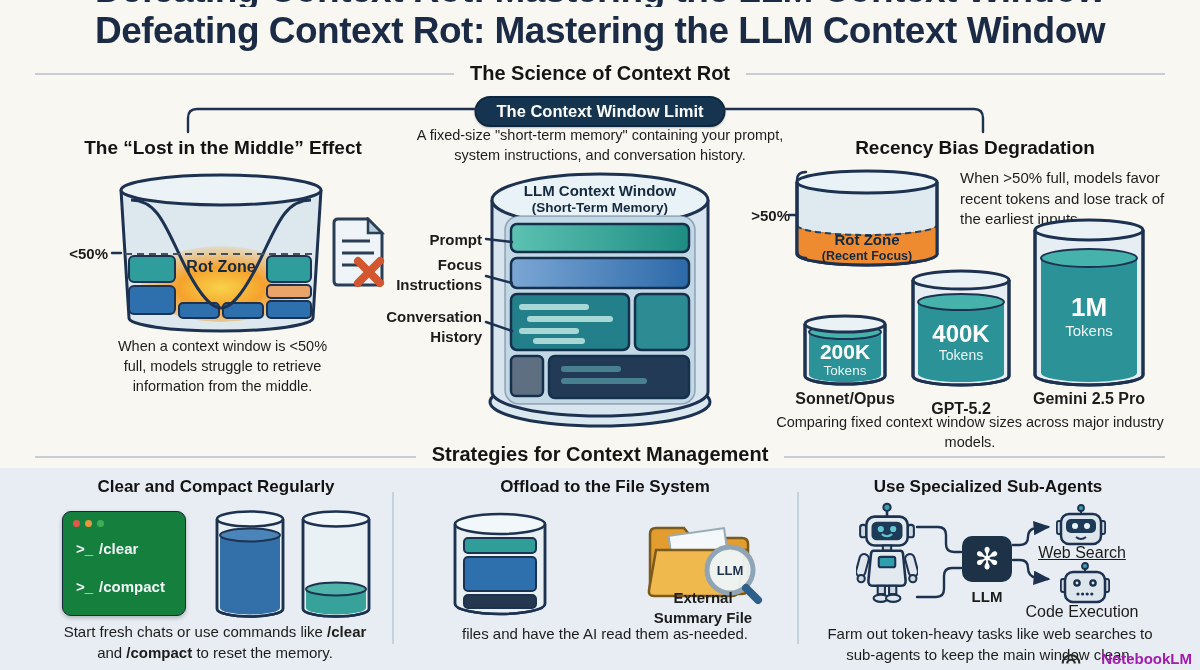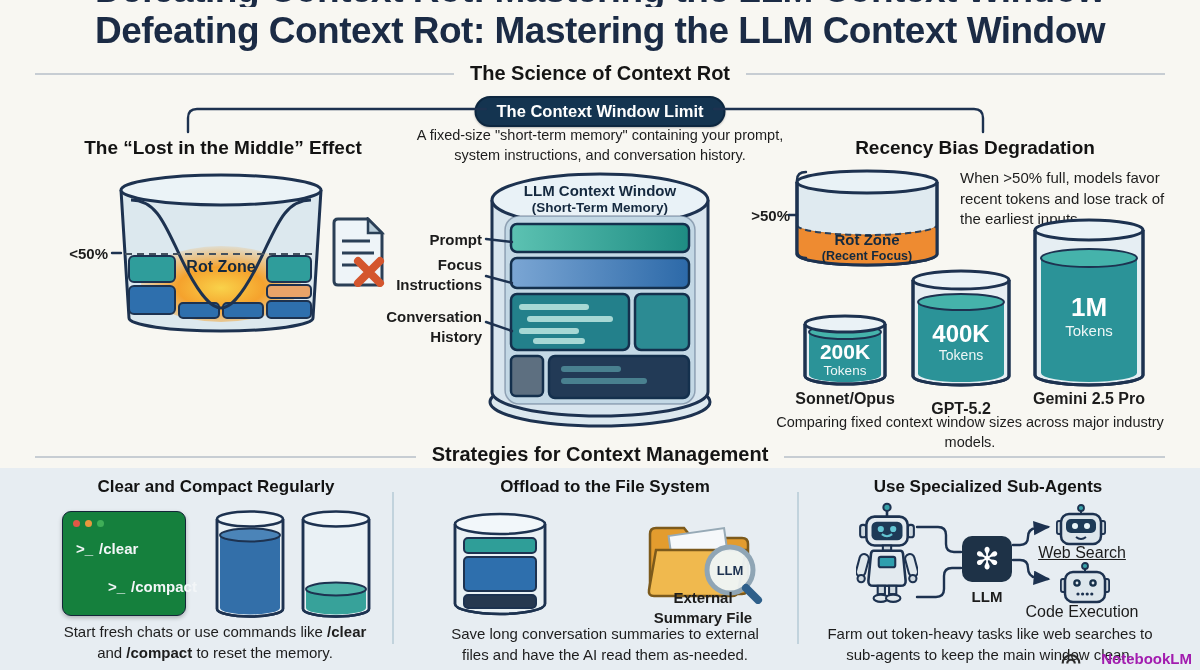--- a/index.html
+++ b/index.html
@@ -99,20 +99,25 @@
     <text x="106" y="102" text-anchor="middle" font-size="16" font-weight="bold" fill="#15293f">Rot Zone</text>
   </svg>
 
   <svg class="abs" style="top:217px;left:330px;" width="56" height="70" viewBox="0 0 56 70">
     <path d="M 4 6 Q 4 2 8 2 L 38 2 L 52 16 L 52 64 Q 52 68 48 68 L 8 68 Q 4 68 4 64 Z" fill="#eef4f8" stroke="#2a3f56" stroke-width="3"></path>
     <path d="M 38 2 L 38 16 L 52 16 Z" fill="#b9cdd9" stroke="#2a3f56" stroke-width="2.5"></path>
     <path d="M 12 24 H 40 M 12 36 H 44 M 12 48 H 28" stroke="#2a3f56" stroke-width="3" fill="none"></path>
     <path d="M 28 44 L 50 66 M 50 44 L 28 66" stroke="#d4562e" stroke-width="8" stroke-linecap="round"></path>
   </svg>
 
+  <div class="abs ctr body-text" style="top:336px;left:95px;width:255px;">
+    <div>When a context window is &lt;50%</div>
+    <div>full, models struggle to retrieve</div>
+    <div>information from the middle.</div>
+  </div>
 
   <svg class="abs" style="top:170px;left:487px;" width="226" height="262" viewBox="0 0 226 262">
     <defs>
       <linearGradient id="tealbar" x1="0" y1="0" x2="1" y2="0">
         <stop offset="0%" stop-color="#5cc2b2"></stop>
           <stop offset="100%" stop-color="#1e8c83"></stop>
       </linearGradient>
       <linearGradient id="bluebar" x1="0" y1="0" x2="1" y2="0">
         <stop offset="0%" stop-color="#7ba6d4"></stop>
           <stop offset="100%" stop-color="#2c69a8"></stop>
@@ -207,21 +212,21 @@
 
   <div class="abs ctr sub-heading" style="top:477px;left:36px;width:360px;">Clear and Compact Regularly</div>
 
   <div id="terminal" class="abs">
     <div class="dots">
       <div class="dot" style="background:#e25746;"></div>
       <div class="dot" style="background:#e9973e;"></div>
       <div class="dot" style="background:#3fae58;"></div>
     </div>
     <div class="tline" style="top:28px;"><span class="tprompt">&gt;_</span><b>/clear</b></div>
-    <div class="tline" style="top:66px;margin-left:32px;"><span class="tprompt">&gt;_</span><b>/compact</b></div>
+    <div class="tline" style="top:66px;"><span class="tprompt">&gt;_</span><b>/compact</b></div>
   </div>
 
   <svg class="abs" style="top:509px;left:210px;" width="168" height="112" viewBox="0 0 168 112">
     <path d="M 7 10 L 7 100 A 33 7.5 0 0 0 73 100 L 73 10" fill="#eaf1f5" stroke="#1d3250" stroke-width="2.5"></path>
     <path d="M 10 26 L 10 99 A 30 6.5 0 0 0 70 99 L 70 26 A 30 6.5 0 0 1 10 26 Z" fill="#336fa9"></path>
     <ellipse cx="40" cy="26" rx="30" ry="6.5" fill="#4b84b8" stroke="#1d3250" stroke-width="2"></ellipse>
     <ellipse cx="40" cy="10" rx="33" ry="7.5" fill="#f0f6f9" stroke="#1d3250" stroke-width="2.5"></ellipse>
     <path d="M 7 10 L 7 100 A 33 7.5 0 0 0 73 100 L 73 10" fill="none" stroke="#1d3250" stroke-width="2.5"></path>
     <path d="M 93 10 L 93 100 A 33 7.5 0 0 0 159 100 L 159 10" fill="#eaf1f5" stroke="#1d3250" stroke-width="2.5"></path>
     <path d="M 96 80 L 96 99 A 30 6.5 0 0 0 156 99 L 156 80 A 30 6.5 0 0 1 96 80 Z" fill="#37a29a"></path>
@@ -256,21 +261,20 @@
     <text x="88" y="63" text-anchor="middle" font-size="13" font-weight="bold" fill="#1d3250">LLM</text>
     <path d="M 104 76 L 116 88" stroke="#2e5f8a" stroke-width="8" stroke-linecap="round"></path>
   </svg>
 
   <div class="abs ctr" style="top:588px;left:640px;width:126px;font-size:15px;font-weight:700;line-height:1.3;">
     <div>External</div>
     <div>Summary File</div>
   </div>
 
   <div class="abs ctr body-text" style="top:624px;left:425px;width:360px;font-size:15px;">
-    <div>Save long conversation summaries to external</div>
     <div>files and have the AI read them as-needed.</div>
   </div>
 
   <div class="abs ctr sub-heading" style="top:477px;left:808px;width:360px;">Use Specialized Sub-Agents</div>
 
   <svg class="abs" style="top:502px;left:856px;" width="62" height="116" viewBox="0 0 60 112">
     <line x1="30" y1="8" x2="30" y2="14" stroke="#1d3250" stroke-width="2.5"></line>
     <circle cx="30" cy="5" r="3.5" fill="#37a0a8" stroke="#1d3250" stroke-width="2"></circle>
     <rect x="4" y="22" width="6" height="12" rx="2.5" fill="#cfd9e0" stroke="#1d3250" stroke-width="2"></rect>
     <rect x="50" y="22" width="6" height="12" rx="2.5" fill="#cfd9e0" stroke="#1d3250" stroke-width="2"></rect>

